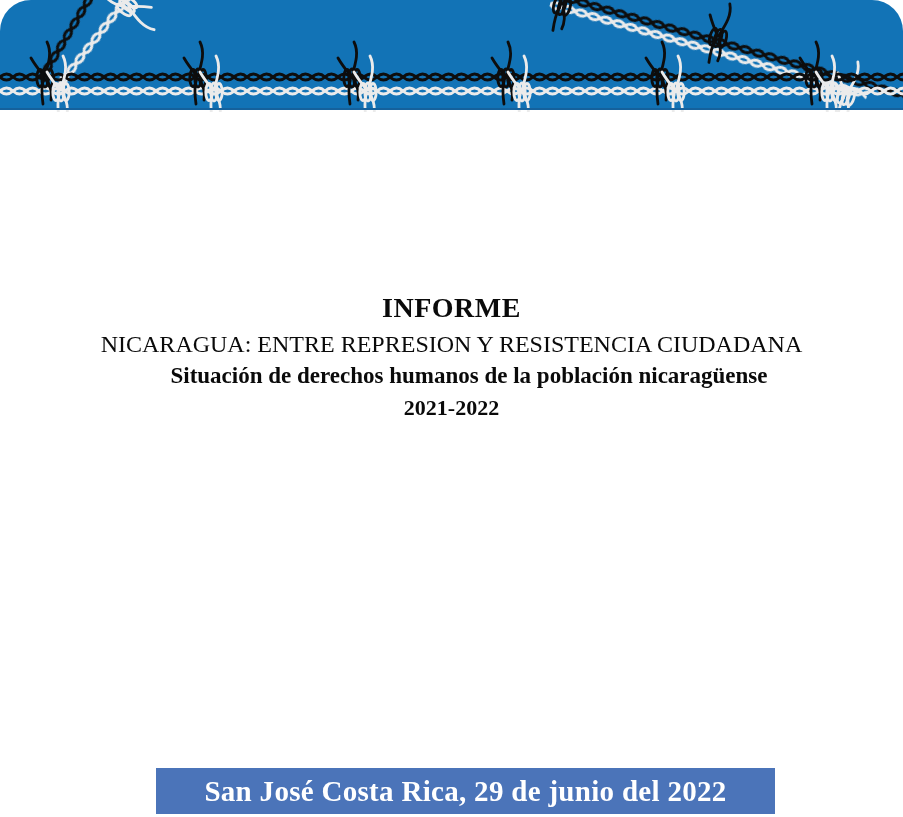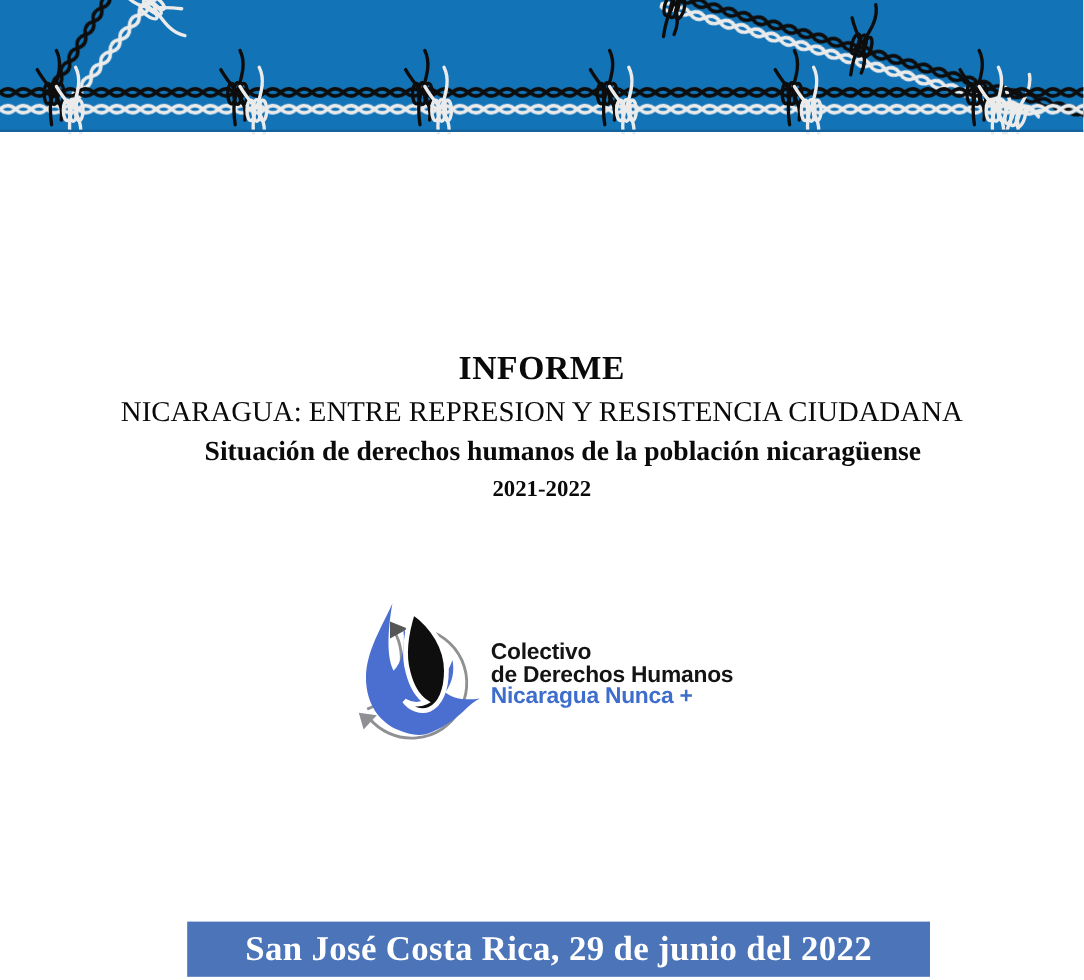--- a/index.html
+++ b/index.html
@@ -2,34 +2,35 @@
 <html><head>
 <meta charset="utf-8">
 <style>
   html,body{margin:0;padding:0;background:#ffffff;}
   .page{
     position:relative;
     width:903px;height:817px;
     background:#ffffff;
     overflow:hidden;
     font-family:"Liberation Serif", serif;
+    border-radius:31px;
   }
   
   .banner{
     position:absolute;top:0;left:0;width:903px;height:112px;
   }
   
   .title-block{
     position:absolute;top:288px;left:0;width:903px;
     text-align:center;color:#0a0a0a;
   }
   .title-line1{font-size:28px;font-weight:bold;line-height:40px;letter-spacing:.5px;}
   .title-line2{font-size:24px;font-weight:normal;line-height:32px;}
   .title-line3{font-size:23px;font-weight:bold;line-height:32px;margin-left:35px;}
-  .title-line4{font-size:19px;font-weight:bold;line-height:31px;}
+  .title-line4{font-size:22px;font-weight:bold;line-height:31px;}
   
   .logo-block{
     position:absolute;top:495px;left:0;width:903px;
     display:flex;justify-content:center;align-items:flex-start;
   }
   .logo-art{flex:0 0 auto;}
   .logo-text{
     padding-top:40px;padding-left:3px;
     font-family:"Liberation Sans", sans-serif;
     font-weight:bold;font-size:19px;line-height:18.5px;
@@ -128,57 +129,18 @@
     </svg>
   </div>
 
   <div class="title-block">
     <div class="title-line1">INFORME</div>
     <div class="title-line2">NICARAGUA: ENTRE REPRESION Y RESISTENCIA CIUDADANA</div>
     <div class="title-line3">Situación de derechos humanos de la población nicaragüense</div>
     <div class="title-line4">2021-2022</div>
   </div>
 
-  <div class="logo-block">
-    <svg class="logo-art" width="114" height="125" viewBox="0 0 114 125">
-
-      <g fill="none" stroke="#8f9093" stroke-width="2.4">
-        <path d="M60 29 A46 46 0 1 1 16 104"></path>
-        <path d="M14 96 A46 46 0 0 0 36 30"></path>
-      </g>
-      <polygon points="33,23 48,29 33,37" fill="#555"></polygon>
-      <polygon points="7,99 22,101 11,113" fill="#8f9093"></polygon>
-
-      <path fill="#4a6fd0" d="M35 8
-        C 26 28, 13 48, 13 70
-        C 13 90, 23 106, 39 113
-        C 50 118, 60 119, 68 115
-        C 80 110, 90 102, 97 95
-        C 101 91, 104 89, 108 87
-        C 95 89, 86 87, 79 82
-        C 85 74, 87 64, 85 55
-        C 82 64, 77 71, 70 75
-        C 72 64, 70 52, 64 44
-        C 64 55, 60 64, 54 69
-        C 55 56, 52 40, 44 29
-        C 46 44, 43 57, 36 64
-        C 30 53, 31 30, 35 8 Z"></path>
-
-      <path fill="#0e0e0e" stroke="#ffffff" stroke-width="4" d="M52 15
-        C 46 34, 44 51, 48 65
-        C 51 77, 57 86, 63 90
-        C 57 93, 50 92, 45 89
-        C 50 96, 59 99, 66 96
-        C 75 92, 80 80, 80 64
-        C 80 45, 69 27, 52 15 Z"></path>
-    </svg>
-    <div class="logo-text">
-      <div>Colectivo</div>
-      <div>de Derechos Humanos</div>
-      <div class="accent">Nicaragua Nunca +</div>
-    </div>
-  </div>
 
   <div class="footer-bar">
     <span class="footer-text">San José Costa Rica, 29 de junio del 2022</span>
   </div>
 
 </div>
 
 </body></html>

